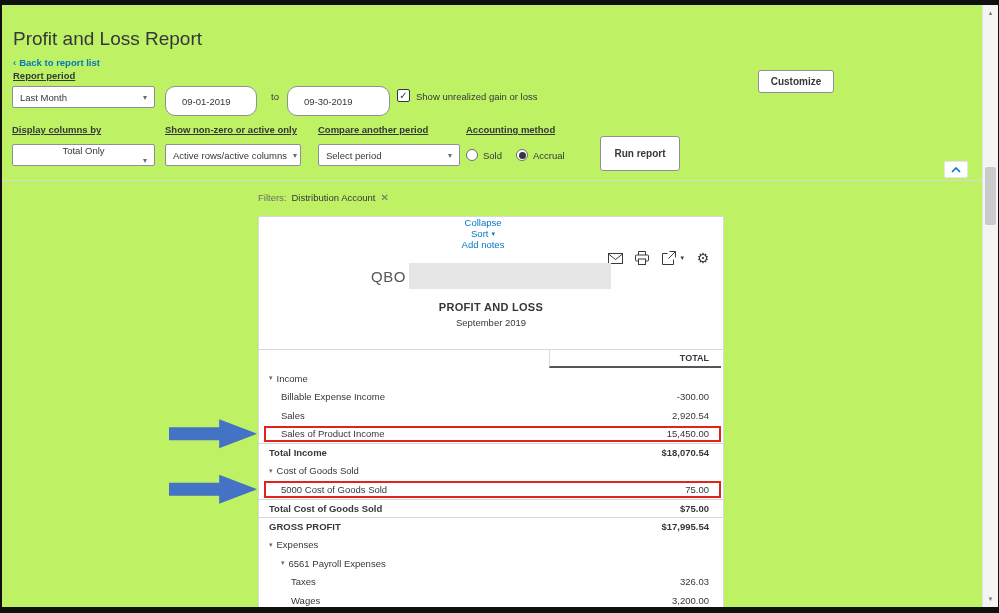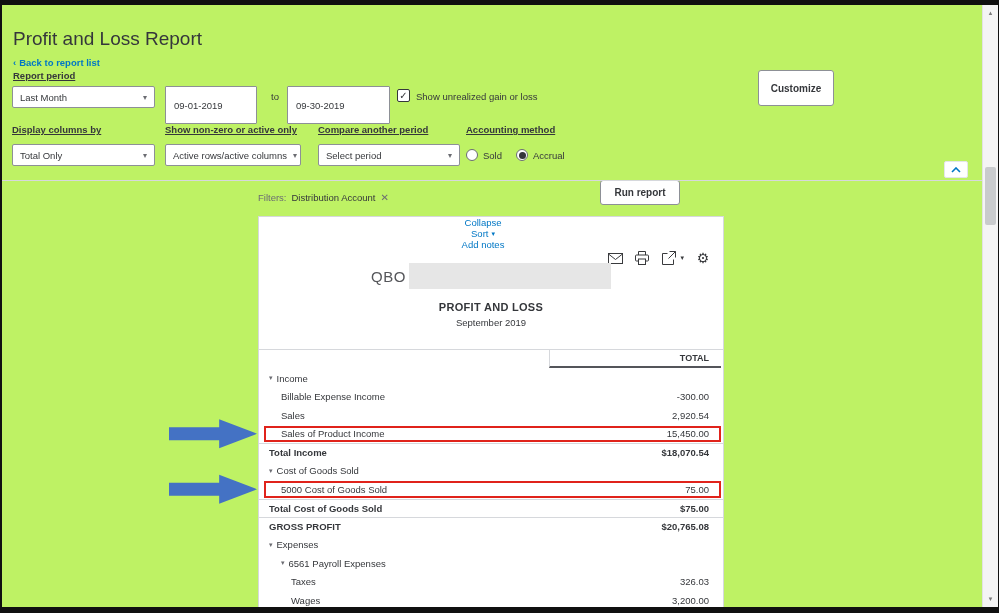--- a/index.html
+++ b/index.html
@@ -18,32 +18,32 @@
   .sb-arrow.up { top:1px; } .sb-arrow.down { bottom:1px; }
   .sb-thumb { position:absolute; left:2px; right:2px; top:162px; height:58px; background:#C9CBCD; border-radius:2px; cursor:pointer; }
 
   .page-title { position:absolute; left:13px; top:28px; font-size:19px; font-weight:normal; color:#35373B; }
   .back-link { position:absolute; left:13px; top:57px; font-size:9.5px; font-weight:bold; color:var(--accent,#0077C5); display:flex; gap:3px; cursor:pointer; text-decoration:none; }
   .lbl { position:absolute; font-size:9.5px; font-weight:bold; color:#35373B; text-decoration:underline; white-space:nowrap; }
   .report-period-lbl { left:13px; top:70px; }
 
   .select { position:absolute; height:22px; border:1px solid #8D9096; border-radius:2px; background:#fff; display:flex; align-items:center; padding:0 7px; font-size:9.5px; color:#35373B; cursor:pointer; white-space:nowrap; }
   .select .caret { margin-left:auto; color:#6B6C72; font-size:8px; padding-left:6px; }
-  .date-input { position:absolute; height:38px; border:1px solid #8D9096; border-radius:1px; font-size:9.5px; color:#35373B; padding:0 8px; font-family:inherit; background:#fff; }
+  .date-input { position:absolute; height:30px; border:1px solid #8D9096; border-radius:10px; font-size:9.5px; color:#35373B; padding:0 16px; font-family:inherit; background:#fff; }
   .to-label { position:absolute; left:271px; top:91px; font-size:9.5px; color:#35373B; }
 
   .checkbox { position:absolute; left:397px; top:89px; width:13px; height:13px; border:1.5px solid #35373B; border-radius:2px; background:#fff; display:flex; align-items:center; justify-content:center; font-size:10px; font-weight:bold; color:#35373B; cursor:pointer; line-height:1; }
   .cb-label { position:absolute; left:416px; top:91px; font-size:9.5px; color:#35373B; }
 
   .btn { position:absolute; border-radius:3px; font-size:10px; font-weight:bold; font-family:inherit; cursor:pointer; }
   .btn.white { background:#fff; border:1px solid #8D9096; color:#35373B; }
   .btn.green { background:var(--green,#2CA01C); border:1px solid var(--green,#2CA01C); color:#fff; }
-  .customize { left:758px; top:70px; width:76px; height:36px; }
+  .customize { left:758px; top:70px; width:76px; height:23px; }
   .savecust { left:840px; top:70px; width:113px; height:23px; }
-  .runreport { left:600px; top:136px; width:80px; height:25px;margin-top:44px; }
+  .runreport { left:600px; top:136px; width:80px; height:35px; }
 
   .radio { position:absolute; width:12px; height:12px; border:1px solid #6B6C72; border-radius:50%; background:#fff; cursor:pointer; display:flex; align-items:center; justify-content:center; }
   .radio .dot { width:7px; height:7px; border-radius:50%; background:#35373B; }
   .radio-label { position:absolute; font-size:9.5px; color:#35373B; }
 
   .divider { position:absolute; left:2px; right:17px; top:180px; height:1px; background:#D6D8DC; }
   .collapse-chip { position:absolute; left:944px; top:161px; width:24px; height:17px; background:#fff; border:1px solid #E4E6E9; border-radius:2px; display:flex; align-items:center; justify-content:center; cursor:pointer; z-index:10; }
 
   .filters-row { position:absolute; left:258px; top:192px; display:flex; align-items:center; gap:5px; font-size:9.5px; }
   .f-label { color:#6B6C72; }
@@ -106,21 +106,21 @@
   </div>
   <span class="cb-label">Show unrealized gain or loss</span>
 
   <button class="btn white customize">Customize</button>
 
   <div class="lbl" style="left:12px;top:124px;">Display columns by</div>
   <div class="lbl" style="left:165px;top:124px;">Show non-zero or active only</div>
   <div class="lbl" style="left:318px;top:124px;">Compare another period</div>
   <div class="lbl" style="left:466px;top:124px;">Accounting method</div>
 
-  <div class="select" style="left:12px;top:144px;width:143px;">
+  <div class="select" style="left:12px;top:144px;width:143px;flex-direction:column;">
     <span>Total Only</span>
     <span class="caret">▾</span>
   </div>
   <div class="select" style="left:165px;top:144px;width:136px;">
     <span>Active rows/active columns</span>
     <span class="caret">▾</span>
   </div>
   <div class="select" style="left:318px;top:144px;width:142px;">
     <span>Select period</span>
     <span class="caret">▾</span>
@@ -235,21 +235,21 @@
           <span class="r-label">5000 Cost of Goods Sold</span>
           <span class="r-value">75.00</span>
           <div class="pointer-arrow"></div>
         </div>
         <div class="r-row t-total ind-0">
           <span class="r-label">Total Cost of Goods Sold</span>
           <span class="r-value">$75.00</span>
         </div>
         <div class="r-row t-gross ind-0">
           <span class="r-label">GROSS PROFIT</span>
-          <span class="r-value">$20,765.08</span>
+          <span class="r-value">$17,995.54</span>
         </div>
         <div class="r-row t-section ind-0">
           <span class="twisty">▾</span>
           <span class="r-label">Expenses</span>
           <span class="r-value"></span>
         </div>
         <div class="r-row t-section ind-1">
           <span class="twisty">▾</span>
           <span class="r-label">6561 Payroll Expenses</span>
           <span class="r-value"></span>

